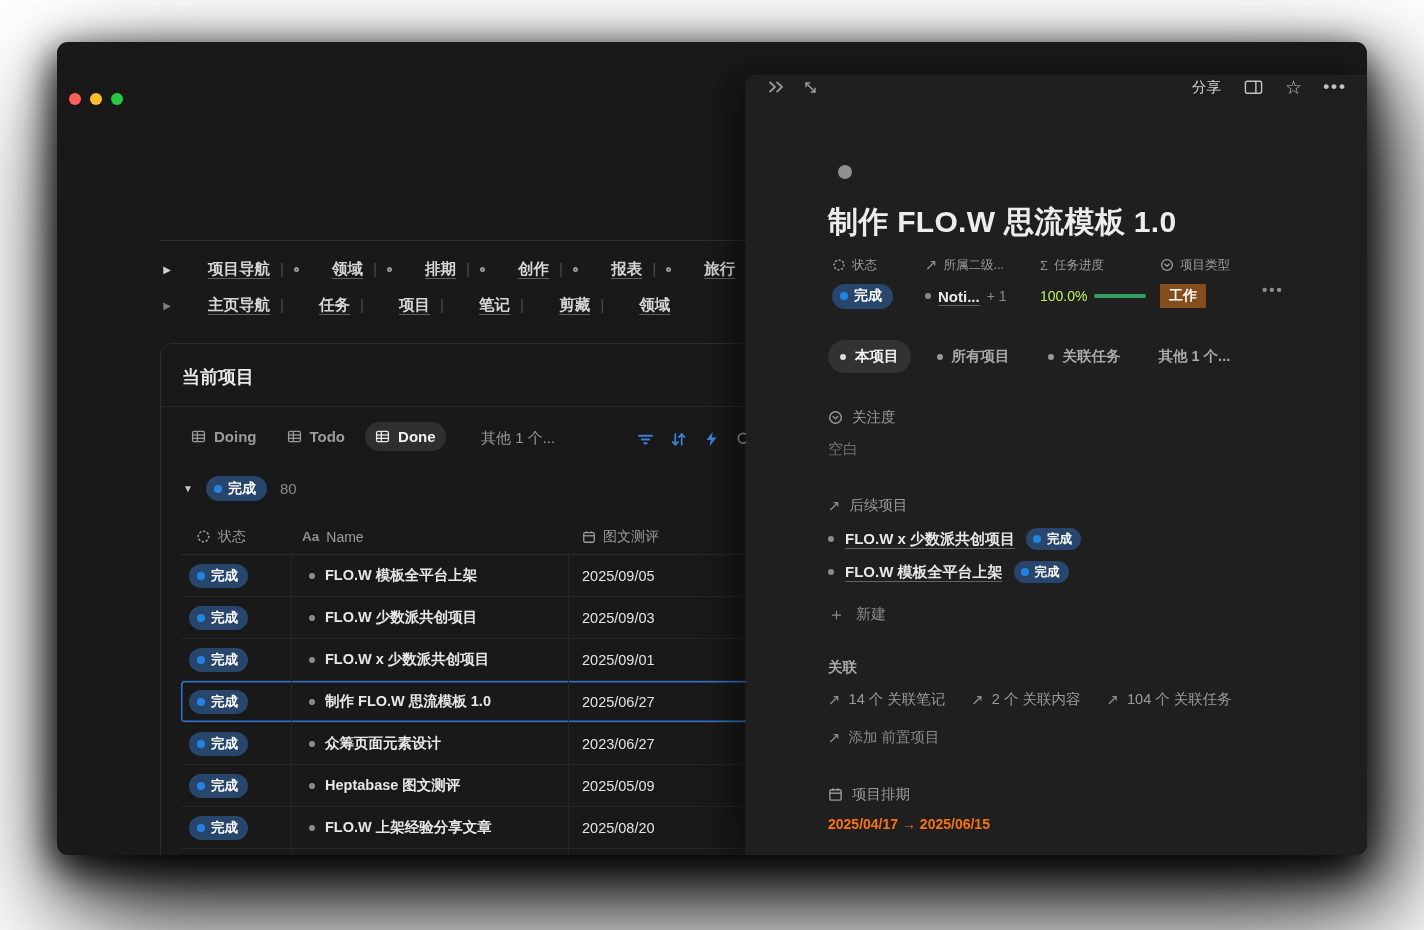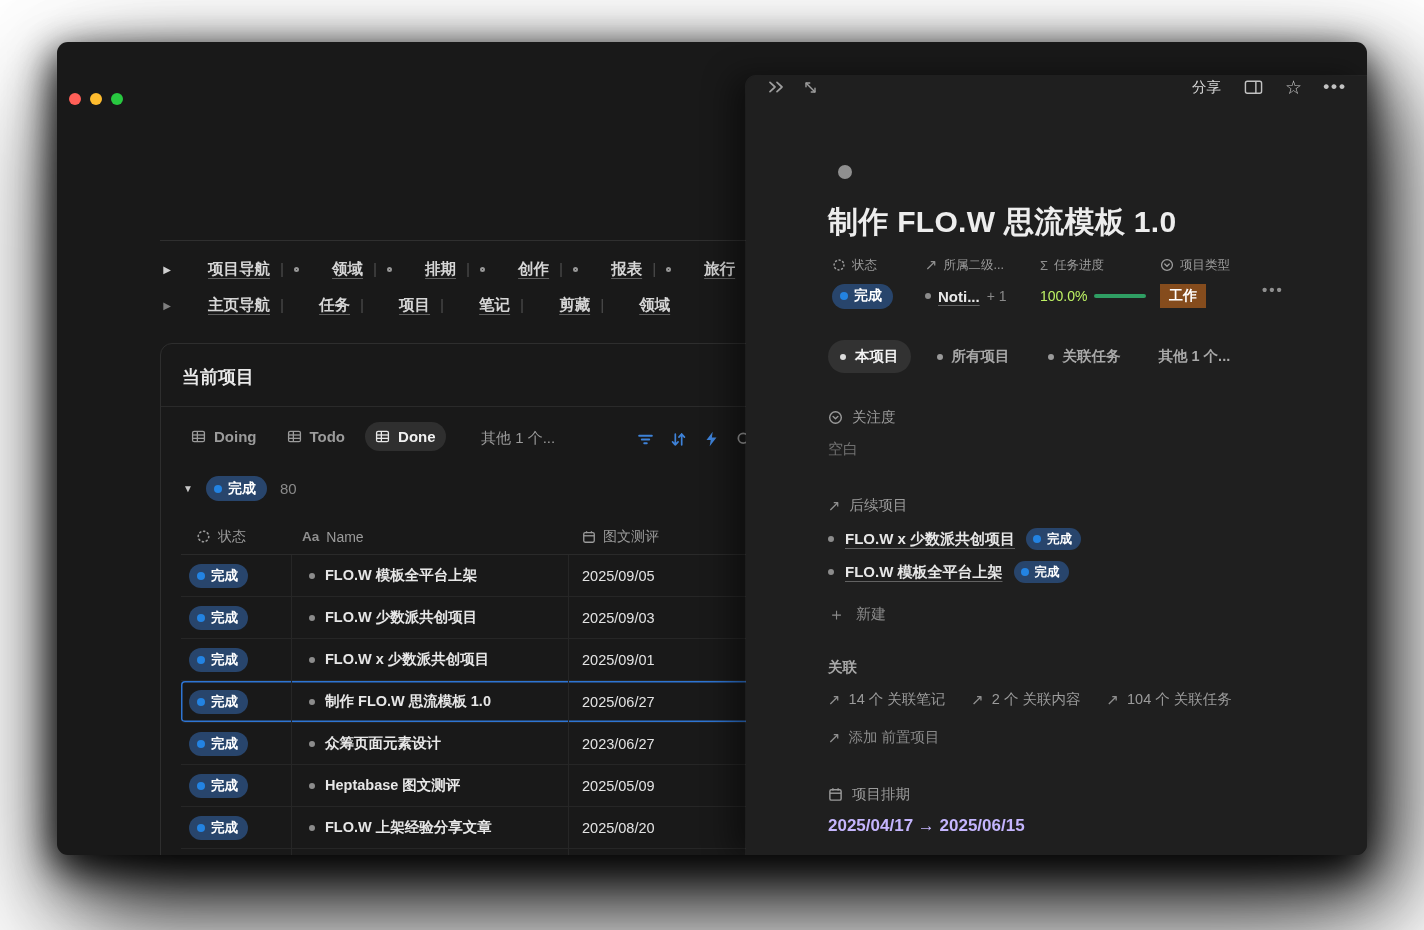--- a/index.html
+++ b/index.html
@@ -94,21 +94,21 @@
   .focus-value{position:absolute; left:82px; top:364px; color:#707070; font-size:15px;}
   .next-items{position:absolute; left:82px; top:452px; display:flex; flex-direction:column; gap:11px;}
   .nitem{display:flex; align-items:center; gap:11px; cursor:pointer;}
   .nitem .badge-blue{font-size:12.5px; padding:2.5px 9px 2.5px 7px;}
   .nname{color:#e7e7e7; font-size:15px; font-weight:600; text-decoration:underline; text-decoration-color:rgba(255,255,255,.3); text-underline-offset:4px;}
   .new-row{position:absolute; left:82px; top:527px; display:flex; align-items:center; gap:11px; color:#8a8a8a; font-size:15px; cursor:pointer;}
   .plus{font-size:17px; color:#8a8a8a;}
   .rel-links{position:absolute; left:82px; top:614px; display:flex; gap:26px;}
   .rlink{display:flex; align-items:center; gap:8px; color:#9b9b9b; font-size:14.5px; cursor:pointer;}
   .rel-add{position:absolute; left:82px; top:652px; display:flex; align-items:center; gap:8px; color:#8a8a8a; font-size:14.5px; cursor:pointer;}
-  .sched-value{position:absolute; left:82px; top:740px; color:#c4b5fd; font-size:17px; font-weight:600;text-align:right;}
+  .sched-value{position:absolute; left:82px; top:740px; color:#f97316; font-size:14px; font-weight:600;text-align:right;}
   svg{display:block;}
 </style>
 </head>
 <body>
 
 <div class="window">
 
   <div class="traffic">
     <span class="dot" style="background:#ff5f57"></span>
     <span class="dot" style="background:#febc2e"></span>

